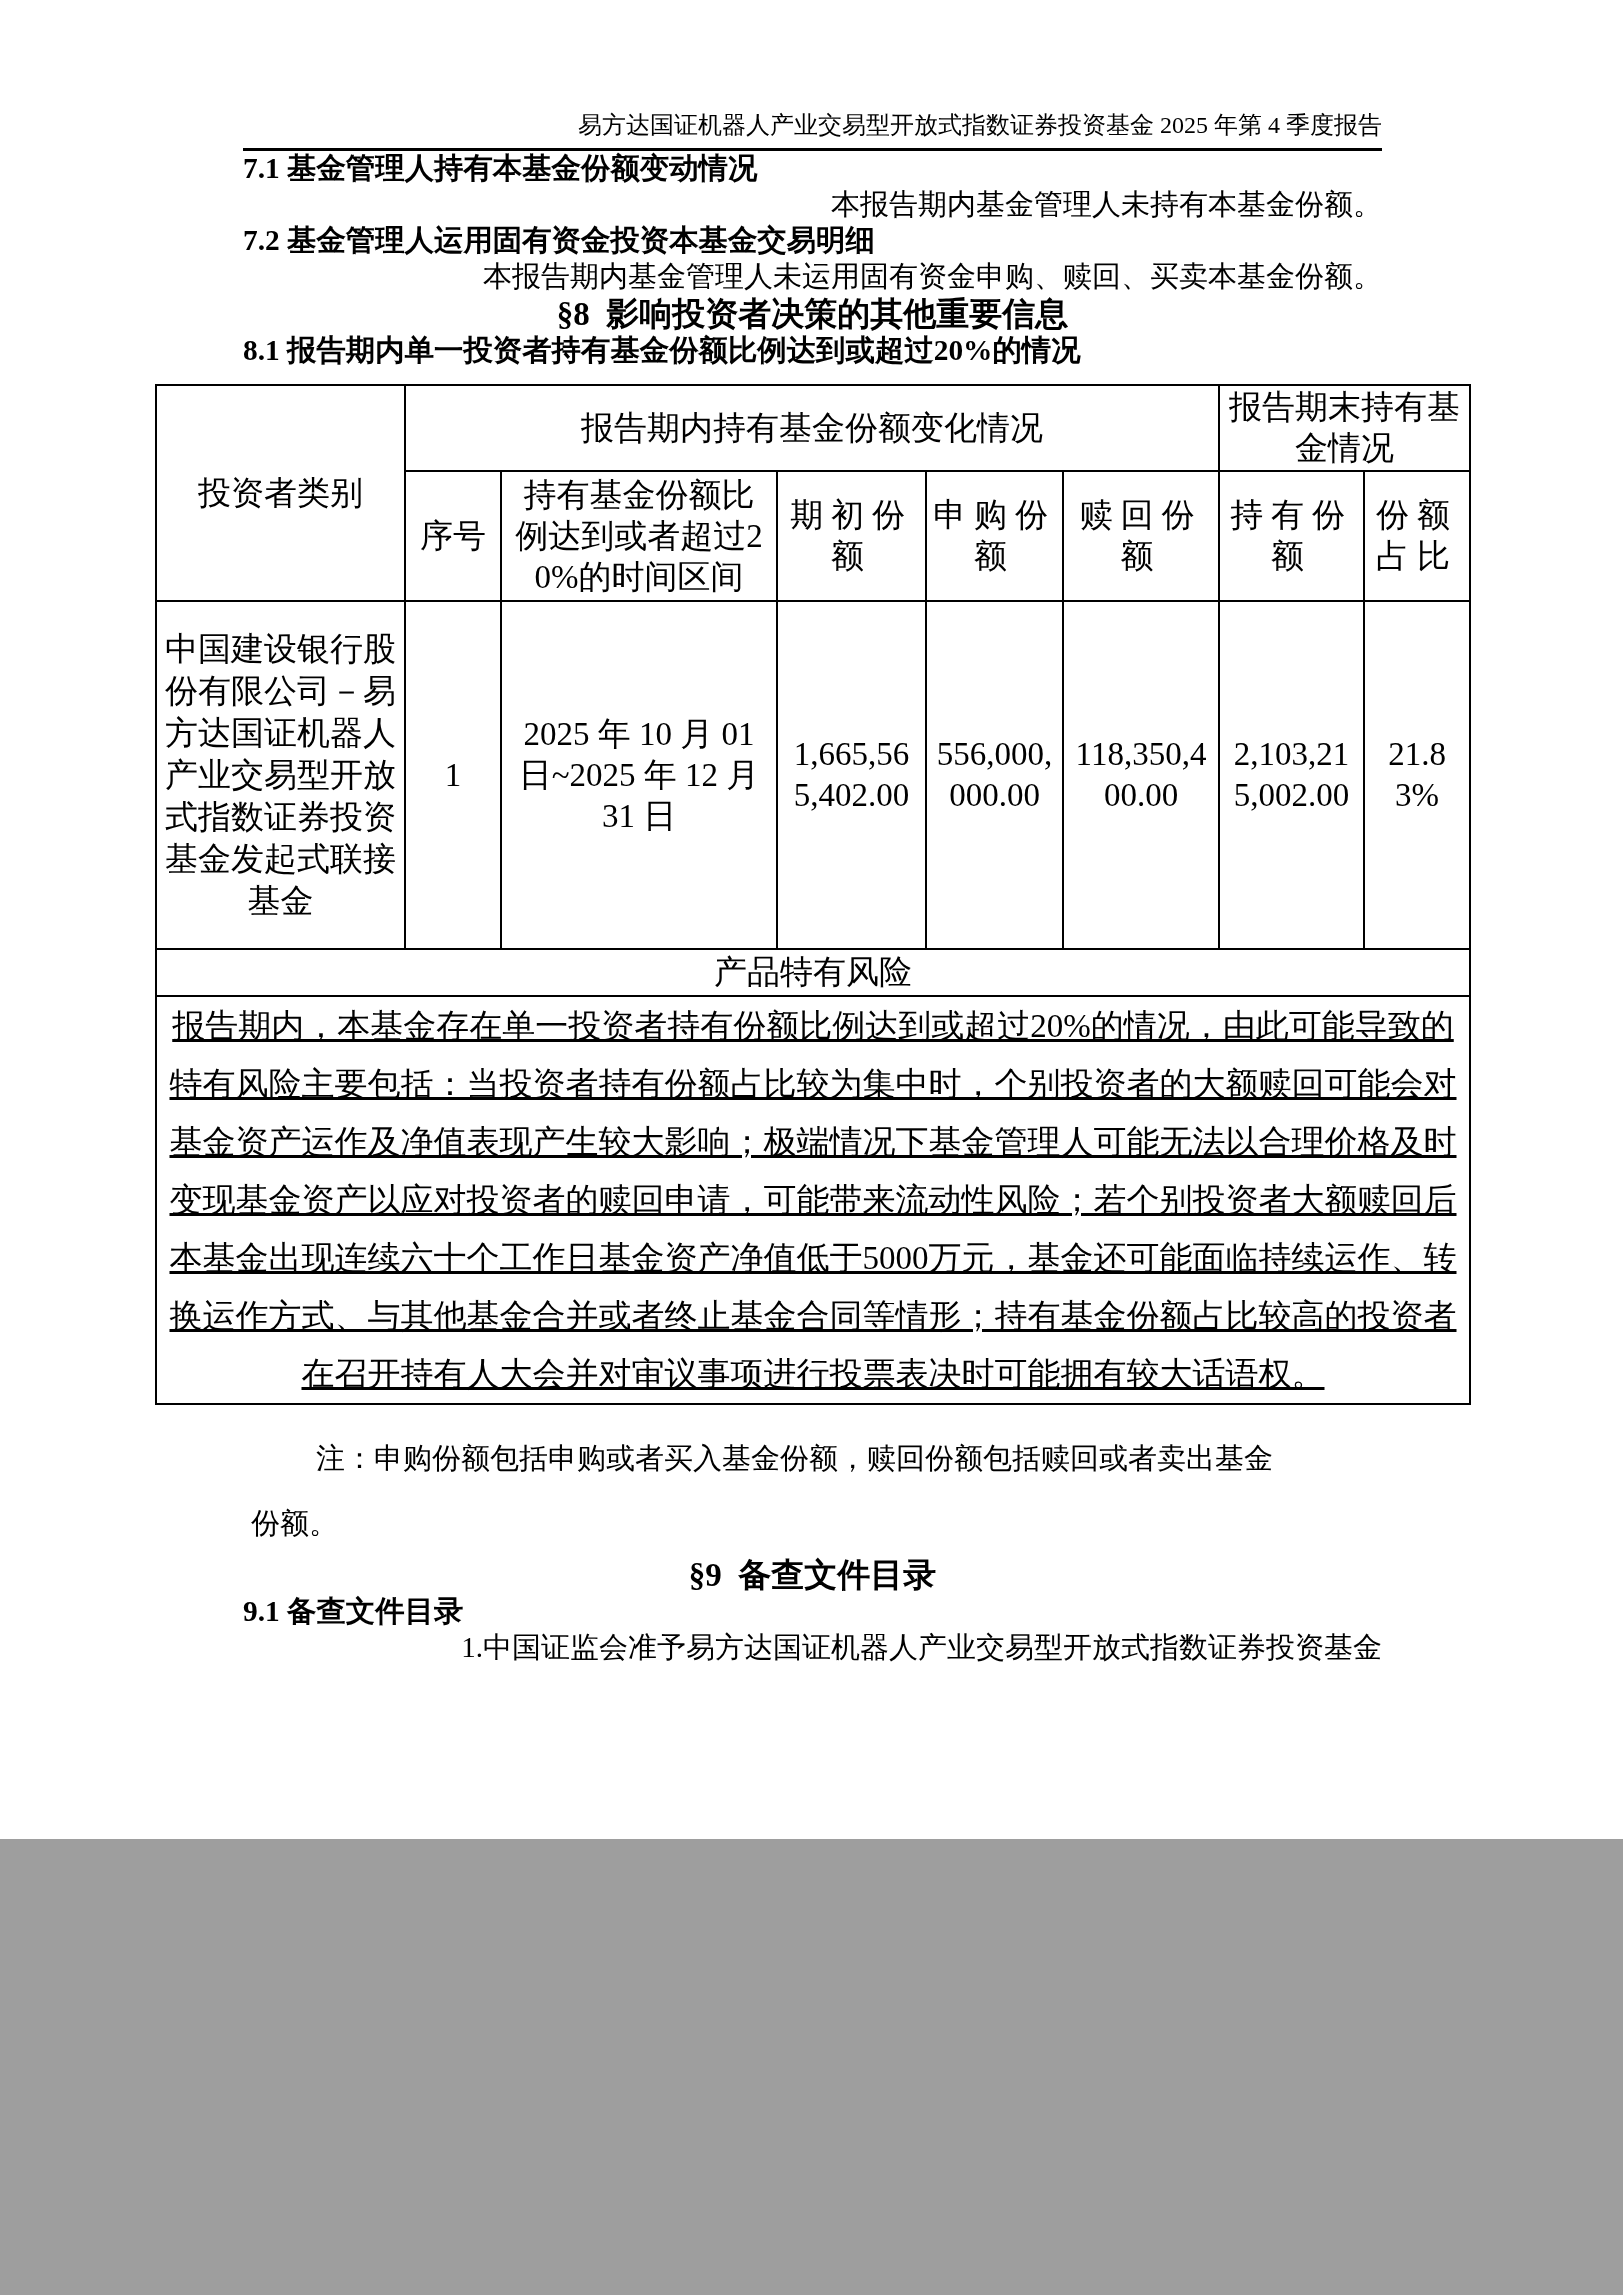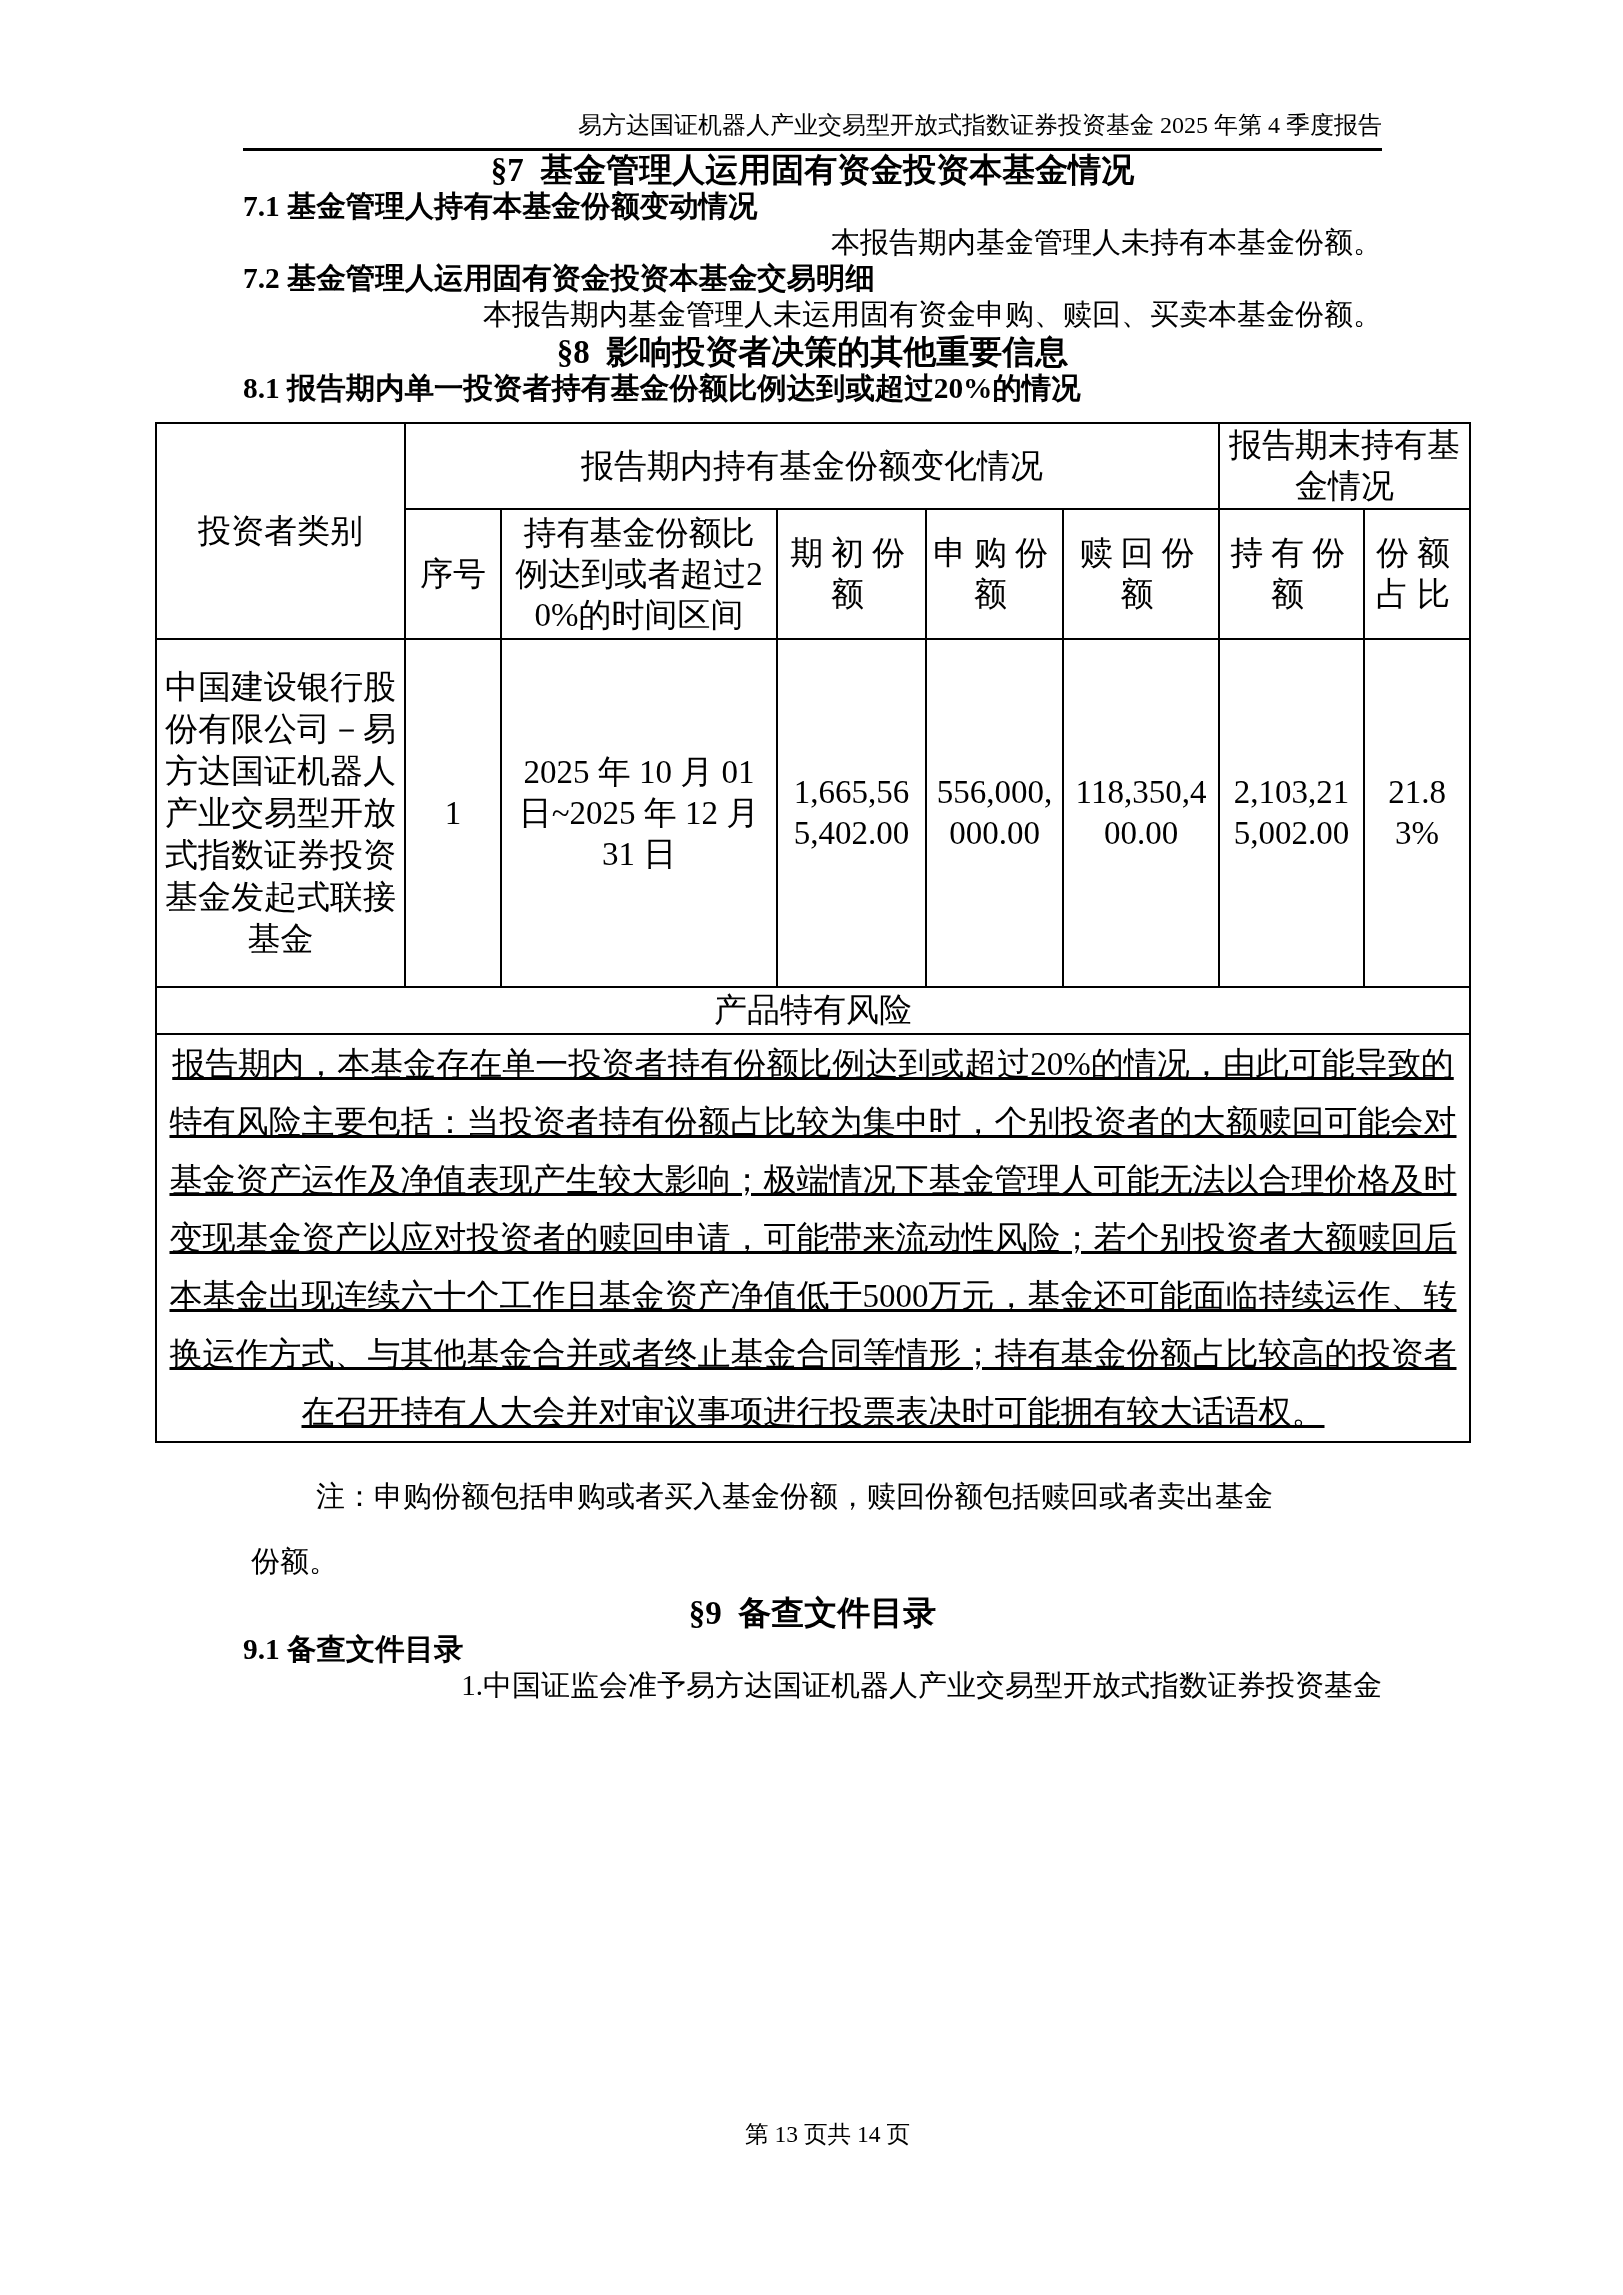--- a/index.html
+++ b/index.html
@@ -1,18 +1,18 @@
 <!DOCTYPE html>
 <html lang="zh" style="font-size:10.5px"><head>
 <meta charset="utf-8">
 <style>
   html,body{margin:0;padding:0;background:#9e9e9e;}
   .page{
     position:relative;
-    width:1623px;height:2295px;
+    width:1623px;height:1839px;
     background:#ffffff;
     box-sizing:border-box;
     padding:111px 241px 0 243px;
     font-family:"Liberation Serif","DejaVu Serif",serif;
     color:#000;
     overflow:hidden;
   }
   .doc-header{
     font-size:24px;line-height:29px;
     text-align:right;
@@ -90,21 +90,20 @@
 </style>
 </head>
 <body>
 
 <div class="page">
 
   <div class="doc-header">
     <span>易方达国证机器人产业交易型开放式指数证券投资基金 2025 年第 4 季度报告</span>
   </div>
 
-  <h1 class="sec mt-s7">§7  基金管理人运用固有资金投资本基金情况</h1>
 
   <h2 class="sub mt-h71">7.1 基金管理人持有本基金份额变动情况</h2>
   <p class="body mt-p71">本报告期内基金管理人未持有本基金份额。</p>
 
   <h2 class="sub mt-h72">7.2 基金管理人运用固有资金投资本基金交易明细</h2>
   <p class="body mt-p72">本报告期内基金管理人未运用固有资金申购、赎回、买卖本基金份额。</p>
 
   <h1 class="sec mt-s8">§8  影响投资者决策的其他重要信息</h1>
 
   <h2 class="sub mt-h81">8.1 报告期内单一投资者持有基金份额比例达到或超过20%的情况</h2>

